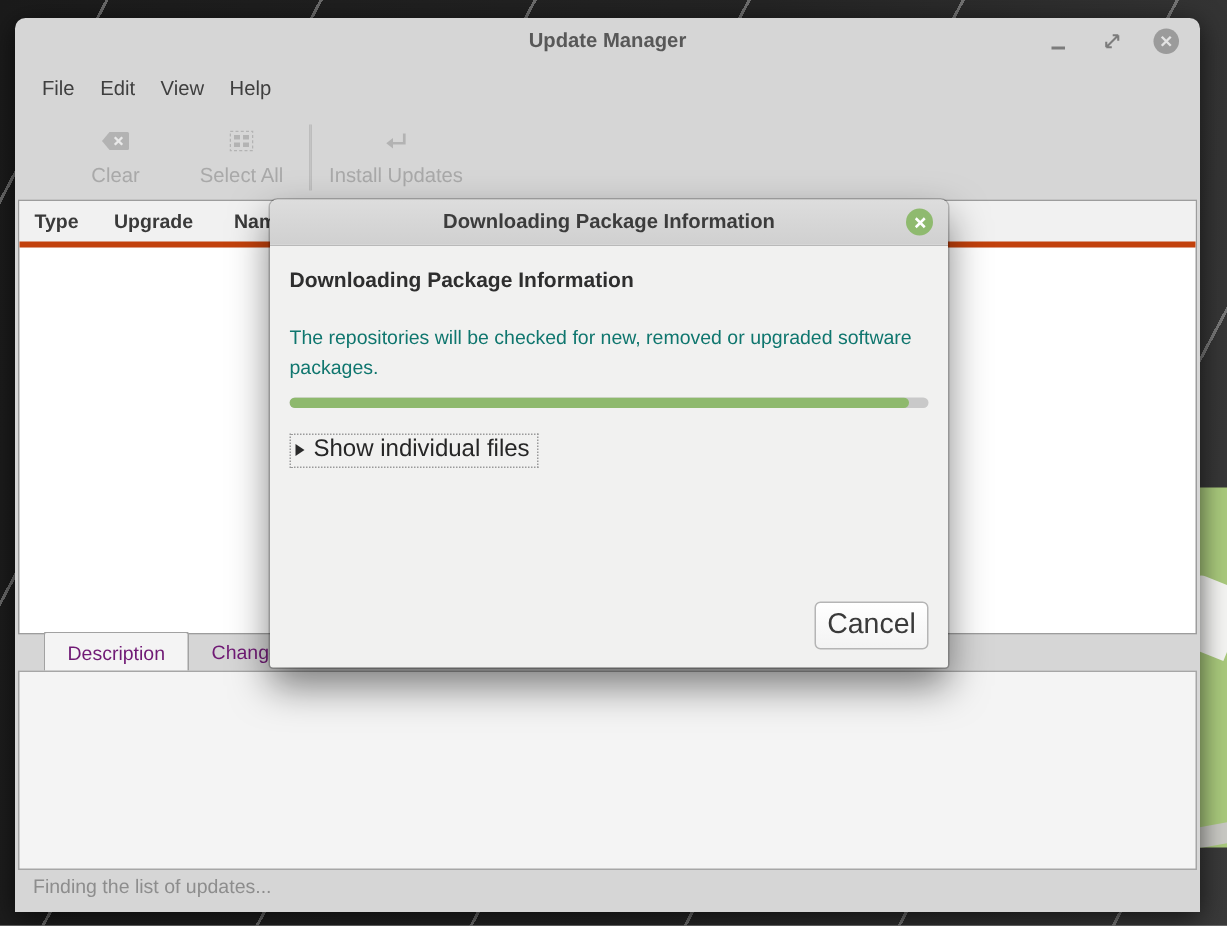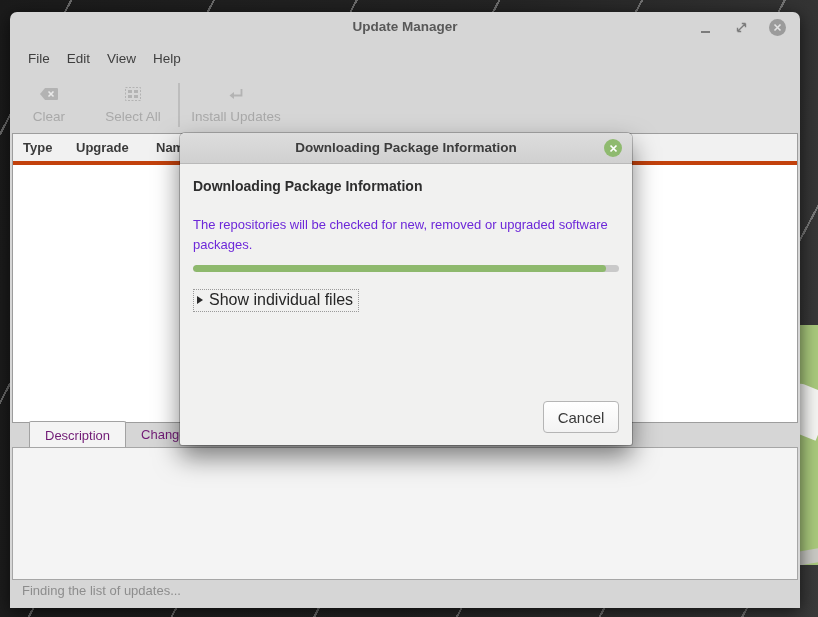--- a/index.html
+++ b/index.html
@@ -31,21 +31,21 @@
   .close-circle{width:17px;height:17px;border-radius:50%;background:#9b9b9b;display:flex;align-items:center;justify-content:center;}
 
   .menubar{display:flex;padding:6px 0 6px 18px;gap:0;}
   .menu-item{font-size:13.5px;color:#3f3f3f;padding:3px 11px 3px 0;margin-right:6px;}
 
   
   .toolbar{position:relative;height:62px;display:flex;align-items:flex-start;padding-left:0;}
   .tool-btn{display:flex;flex-direction:column;align-items:center;justify-content:flex-start;padding-top:8px;color:#ababab;}
   .tool-btn .t-icon{height:22px;display:flex;align-items:center;justify-content:center;}
   .tool-btn .t-label{font-size:13.5px;margin-top:4px;color:#a9a9a9;}
-  .tb-clear{width:78px;}
+  .tb-clear{width:78px;margin-left:28px;}
   .tb-select{width:90px;}
   .tb-refresh{width:88px;}
   .tb-install{width:112px;}
   .tool-sep{width:1px;height:44px;background:#bdbdbd;margin-top:8px;}
 
   
   .listview{position:absolute;left:2px;top:121px;width:784px;height:288px;
     border:1px solid #9d9d9d;background:#ffffff;}
   .list-header{display:flex;height:27px;background:#f1f1f1;border-bottom:4px solid #c2410c;align-items:center;}
   .col{font-size:13px;font-weight:bold;color:#3a3a3a;}
@@ -65,30 +65,30 @@
   .dialog{position:absolute;left:180px;top:133px;width:452px;height:312px;
     background:#f1f1f0;border-radius:5px 5px 2px 2px;
     box-shadow:0 0 0 1px rgba(0,0,0,.22), 0 12px 26px rgba(0,0,0,.5);}
   .dialog-titlebar{position:relative;height:30px;border-radius:5px 5px 0 0;
     background:linear-gradient(#dddddd,#d0d0d0);border-bottom:1px solid #b9b9b9;}
   .dialog-title{position:absolute;left:0;right:0;top:7px;text-align:center;font-size:13.5px;font-weight:bold;color:#3c3c3c;}
   .dialog-close{position:absolute;right:10px;top:6px;width:18px;height:18px;border-radius:50%;
     background:#8fba6f;display:flex;align-items:center;justify-content:center;}
   .dialog-body{position:relative;padding:14px 13px 0 13px;height:267px;}
   .dlg-heading{font-size:14px;font-weight:bold;color:#2e2e2e;}
-  .dlg-message{font-size:13px;color:#6d28d9;line-height:1.5;margin-top:21px;width:425px;}
+  .dlg-message{font-size:13px;color:#0f766e;line-height:1.5;margin-top:21px;width:425px;}
   .progress{margin-top:11px;height:7px;border-radius:4px;background:#c9c9c9;overflow:hidden;}
   .progress-fill{height:100%;border-radius:4px;background:#8eb96d;}
   .dl-rate{font-size:13px;color:#323232;margin-top:12px;}
   .expander{display:inline-flex;align-items:center;margin-top:17px;border:1px dotted #9a9a9a;padding:1px 5px 2px 3px;}
   .expander-tri{width:0;height:0;border-top:4.5px solid transparent;border-bottom:4.5px solid transparent;border-left:6px solid #2a2a2a;margin-right:6px;}
   .expander-label{font-size:16px;color:#262626;}
   .cancel-btn{position:absolute;right:13px;bottom:12px;width:74px;height:30px;
     background:linear-gradient(#ffffff,#f3f3f3);border:1px solid #b5b5b5;border-radius:4px;
-    font-size:15px;color:#3a3a3a;display:flex;align-items:center;justify-content:center;
+    font-size:19px;color:#3a3a3a;display:flex;align-items:center;justify-content:center;
     font-family:"Liberation Sans","DejaVu Sans",sans-serif;}
   svg{display:block;}
 </style>
 </head>
 <body>
 
 <div class="wallpaper">
   <div class="mint-green">
     <div class="mint-white"></div>
     <div class="mint-gray-band"></div>

